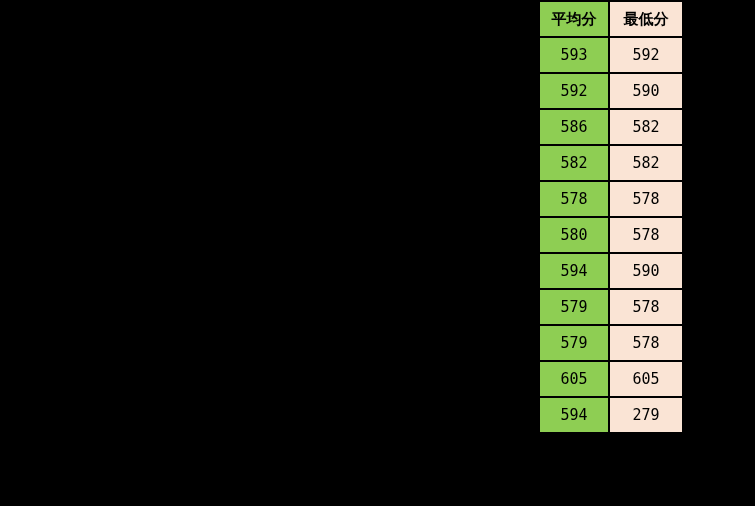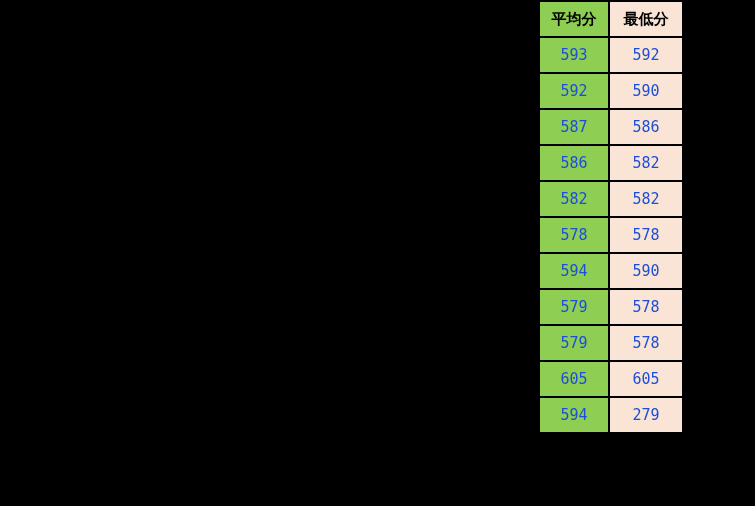--- a/index.html
+++ b/index.html
@@ -36,21 +36,21 @@
   table.score-table col.c-min { width: 74px; }
 
   table.score-table th,
   table.score-table td {
     border: 2px solid #000000;
     text-align: center;
     vertical-align: middle;
     padding: 0;
     height: 34px;
     line-height: 34px;
-    color: #1d4ed8;
+    color: #000000;
   }
   table.score-table thead th {
     height: 34px;
     line-height: 34px;
     font-family: "DejaVu Sans", "Liberation Sans", sans-serif;
     font-weight: bold;
     font-size: 15px;
     letter-spacing: 0px;
     color: #000000;
   }
@@ -82,33 +82,33 @@
       <tbody id="score-table-body">
       <tr>
             <td class="cell-avg">593</td>
             <td class="cell-min">592</td>
           </tr>
           <tr>
             <td class="cell-avg">592</td>
             <td class="cell-min">590</td>
           </tr>
           <tr>
-            <td class="cell-avg">587</td>
-            <td class="cell-min">586</td>
-          </tr>
-          <tr>
             <td class="cell-avg">586</td>
             <td class="cell-min">582</td>
           </tr>
           <tr>
             <td class="cell-avg">582</td>
             <td class="cell-min">582</td>
           </tr>
           <tr>
             <td class="cell-avg">578</td>
+            <td class="cell-min">578</td>
+          </tr>
+          <tr>
+            <td class="cell-avg">580</td>
             <td class="cell-min">578</td>
           </tr>
           <tr>
             <td class="cell-avg">594</td>
             <td class="cell-min">590</td>
           </tr>
           <tr>
             <td class="cell-avg">579</td>
             <td class="cell-min">578</td>
           </tr>

